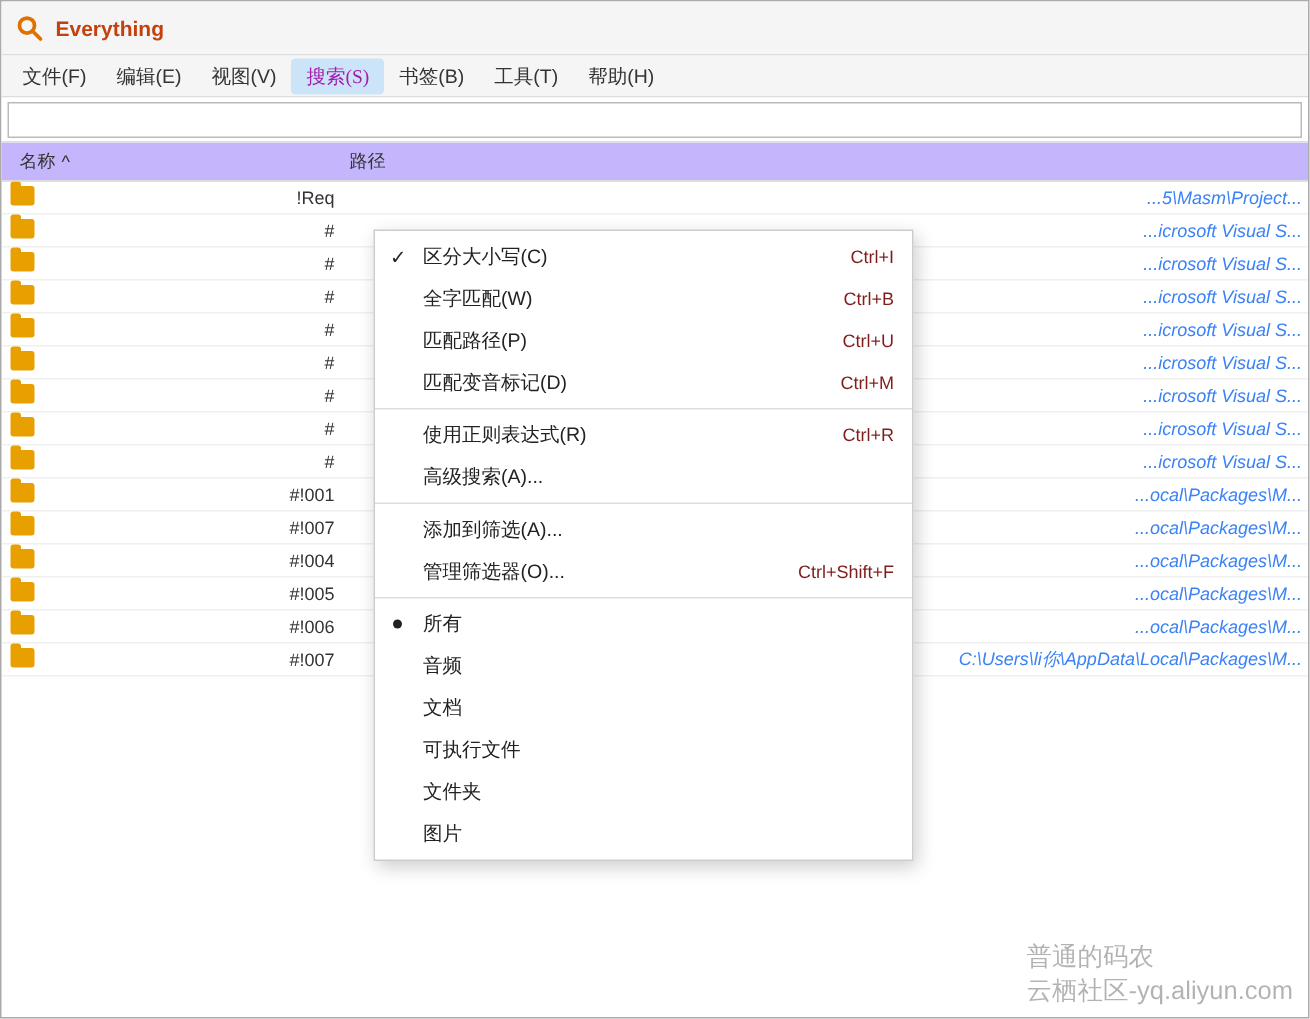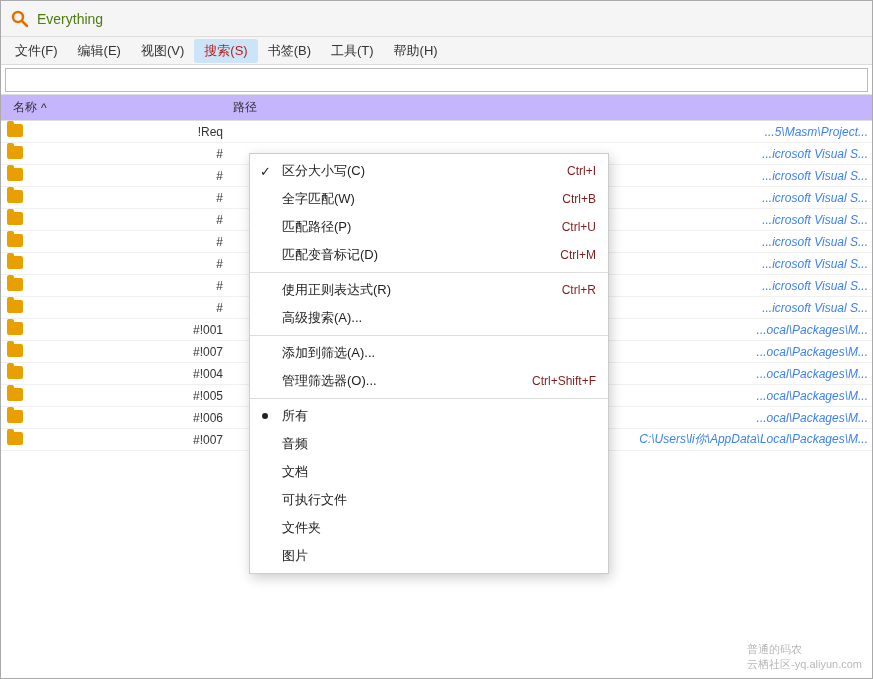--- a/index.html
+++ b/index.html
@@ -36,22 +36,22 @@
     }
     .title-icon {
       width: 18px;
       height: 18px;
       display: flex;
       align-items: center;
       justify-content: center;
     }
     .title-text {
       font-size: 14px;
-      font-weight: normal;
-      color: #4d7c0f;
+      font-weight: bold;
+      color: #c2410c;
       text-align: center;
     }
 
     
     .menu-bar {
       background: #f5f5f5;
       border-bottom: 1px solid #ddd;
       display: flex;
       align-items: center;
       padding: 2px 4px;
@@ -60,21 +60,22 @@
     }
     .menu-item {
       padding: 3px 10px;
       cursor: pointer;
       color: #333;
       border-radius: 3px;
       white-space: nowrap;
     }
     .menu-item.active {
       background: #cce4f7;
-      color: #b91c1c;
+      color: #a21caf;
+      font-family: Liberation Serif, serif;
     }
 
     
     .search-bar {
       background: #fff;
       border-bottom: 1px solid #ddd;
       display: flex;
       align-items: center;
       padding: 2px 4px;
       height: 30px;
@@ -218,21 +219,21 @@
       height: 1px;
       background: #ddd;
       margin: 3px 0;
     }
 
     
     .watermark {
       position: absolute;
       bottom: 6px;
       right: 10px;
-      font-size: 11px;
+      font-size: 17px;
       color: rgba(0,0,0,0.3);
       pointer-events: none;
       z-index: 300;
     }
   </style>
 </head>
 <body>
 
 <div class="window">
 

